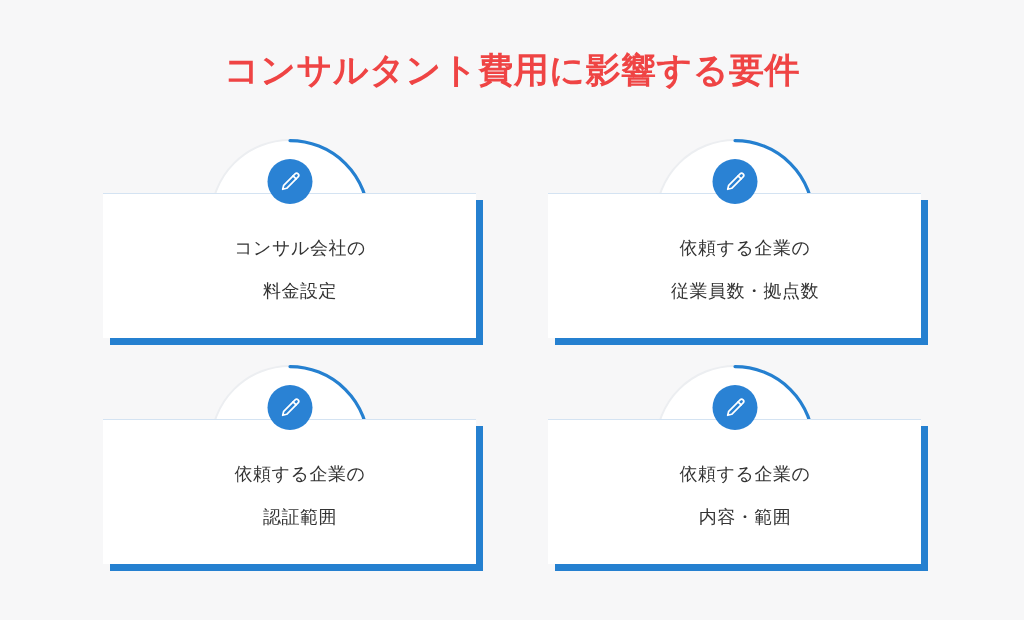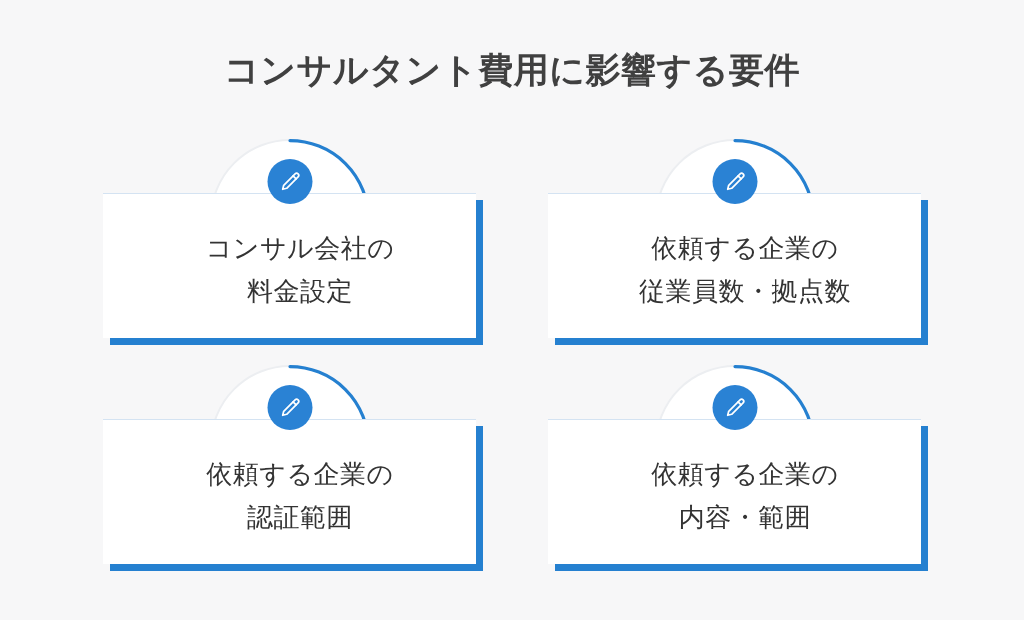--- a/index.html
+++ b/index.html
@@ -20,21 +20,21 @@
   
   .page-title {
     position: absolute;
     top: 47px;
     left: 0;
     width: 1024px;
     text-align: center;
     font-size: 35px;
     line-height: 46px;
     font-weight: 700;
-    color: #404040;
+    color: #ef4444;
     letter-spacing: 0.5px;
     white-space: nowrap;
   }
 
   
   .card-grid {
     position: absolute;
     top: 140px;
     left: 103px;
     width: 818px;
@@ -108,21 +108,21 @@
     background: #ffffff;
     border-top: 1px solid #d4e3f2;
     box-sizing: border-box;
     z-index: 2;
     display: flex;
     align-items: center;
     justify-content: center;
   }
 
   .card-label {
-    font-size: 26px;
+    font-size: 18px;
     line-height: 43px;
     font-weight: 500;
     color: #333333;
     text-align: center;
     letter-spacing: 0.5px;
     white-space: pre-line;
     padding-top: 8px;
     margin-left: 21px;
   }
 </style>

